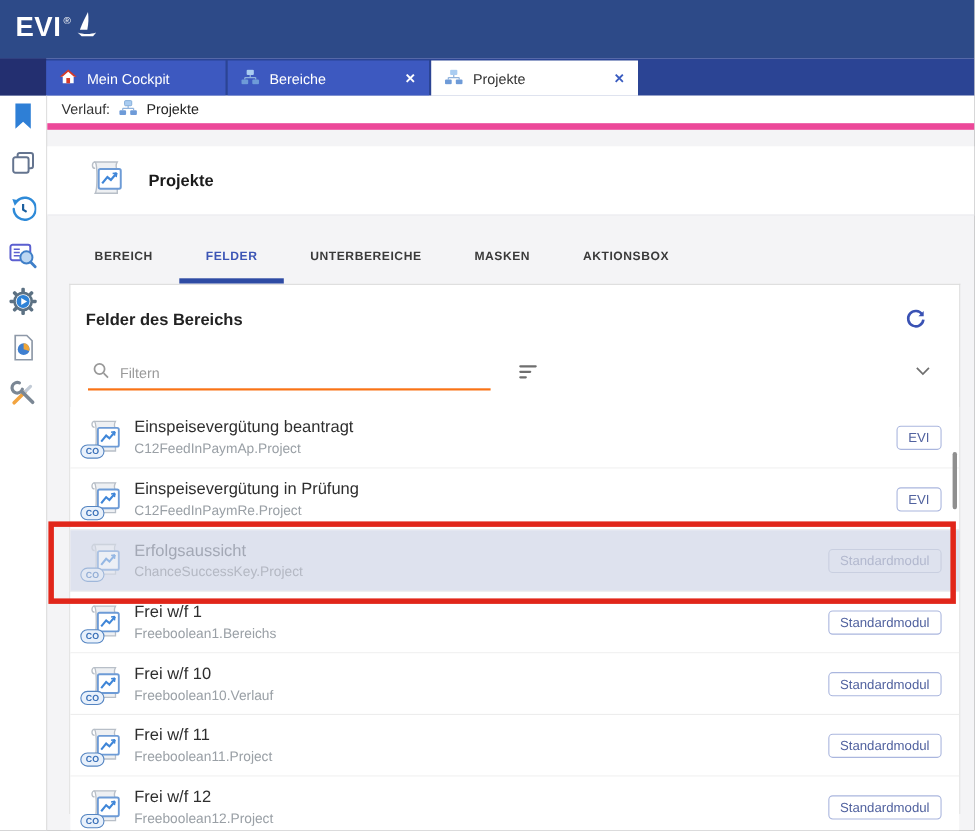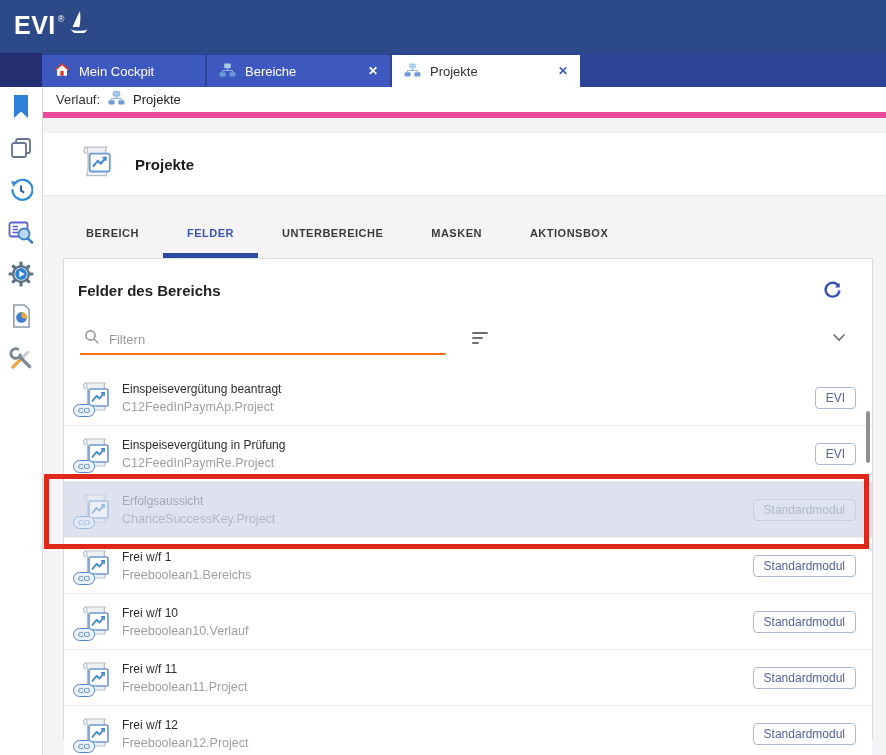--- a/index.html
+++ b/index.html
@@ -65,24 +65,24 @@
   .filter-input-wrap input::placeholder { color:#9a9a9a; }
   .sort-btn { position:absolute; left:392px; top:7px; cursor:pointer; display:flex; flex-direction:column; gap:3px; }
   .sort-btn i { display:block; height:2px; background:#6f6f6f; border-radius:1px; }
   .sort-l1 { width:16px; } .sort-l2 { width:11px; } .sort-l3 { width:7px; }
   .chevron-btn { position:absolute; right:26px; top:8px; cursor:pointer; display:flex; }
 
   .list { margin-top:11px; }
   .row { height:56px; border-bottom:1px solid #ededed; display:flex; align-items:center;
          padding:0 16px 0 12px; cursor:pointer; background:#fff; }
   .row-icon { width:38px; height:38px; position:relative; margin-right:8px; flex:none; }
-  .co-badge { position:absolute; left:-3px; bottom:0; font-size:8px; font-weight:400; color:#3a70b8;
+  .co-badge { position:absolute; left:-3px; bottom:0; font-size:8px; font-weight:700; color:#3a70b8;
               background:#e9f1fb; border:1px solid #5585c2; border-radius:8px; padding:1px 4px; line-height:9px; }
   .row-texts { flex:1; display:flex; flex-direction:column; gap:4px; min-width:0; }
-  .row-title { font-size:12px; color:#2e2e2e; }
+  .row-title { font-size:15px; color:#2e2e2e; }
   .row-sub { font-size:12.5px; color:#9aa0a6; }
   .badge { font-size:12px; color:#51629f; border:1px solid #aab6de; border-radius:4px; padding:3px 10px;
            background:#fff; white-space:nowrap; }
   .row.disabled { background:#dee2ee; }
   .row.disabled .row-title { color:#a3a8b5; }
   .row.disabled .row-sub { color:#b4b8c3; }
   .row.disabled .badge { color:#b2b8ce; border-color:#c9cfe0; background:transparent; }
   .row.disabled .row-icon { opacity:0.45; }
 
   .scroll-thumb { position:absolute; right:2px; top:152px; width:4px; height:52px; background:#8f8f8f;

